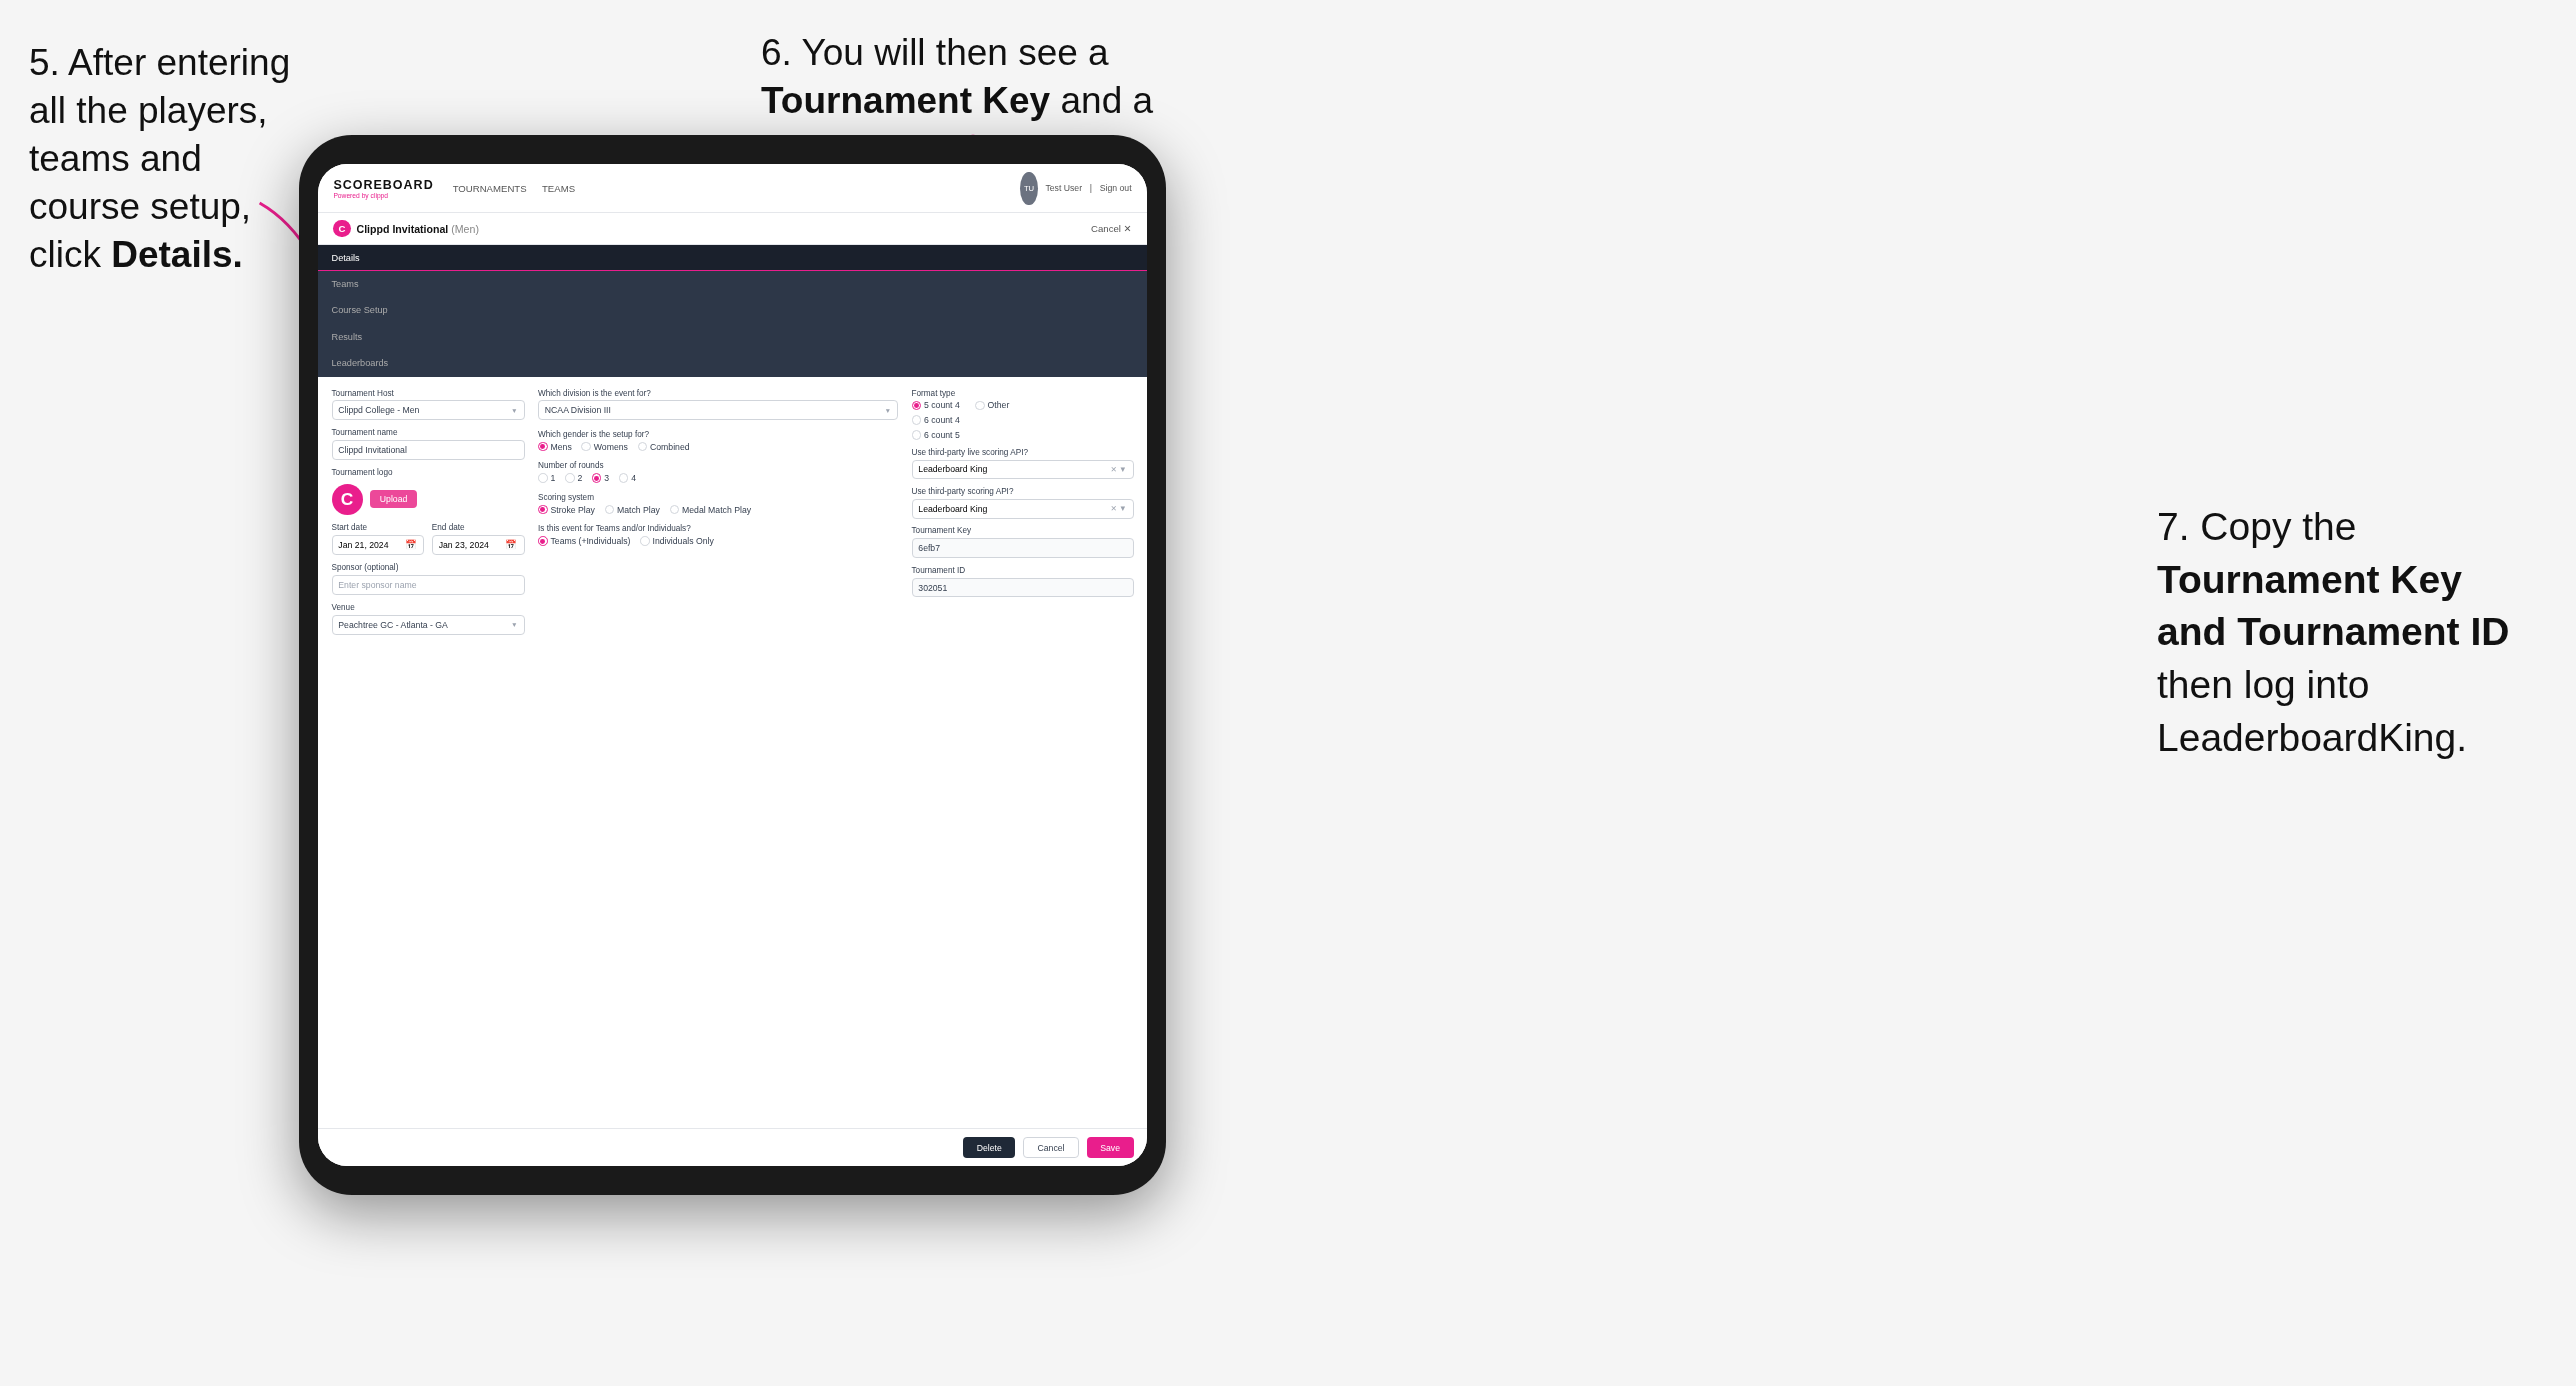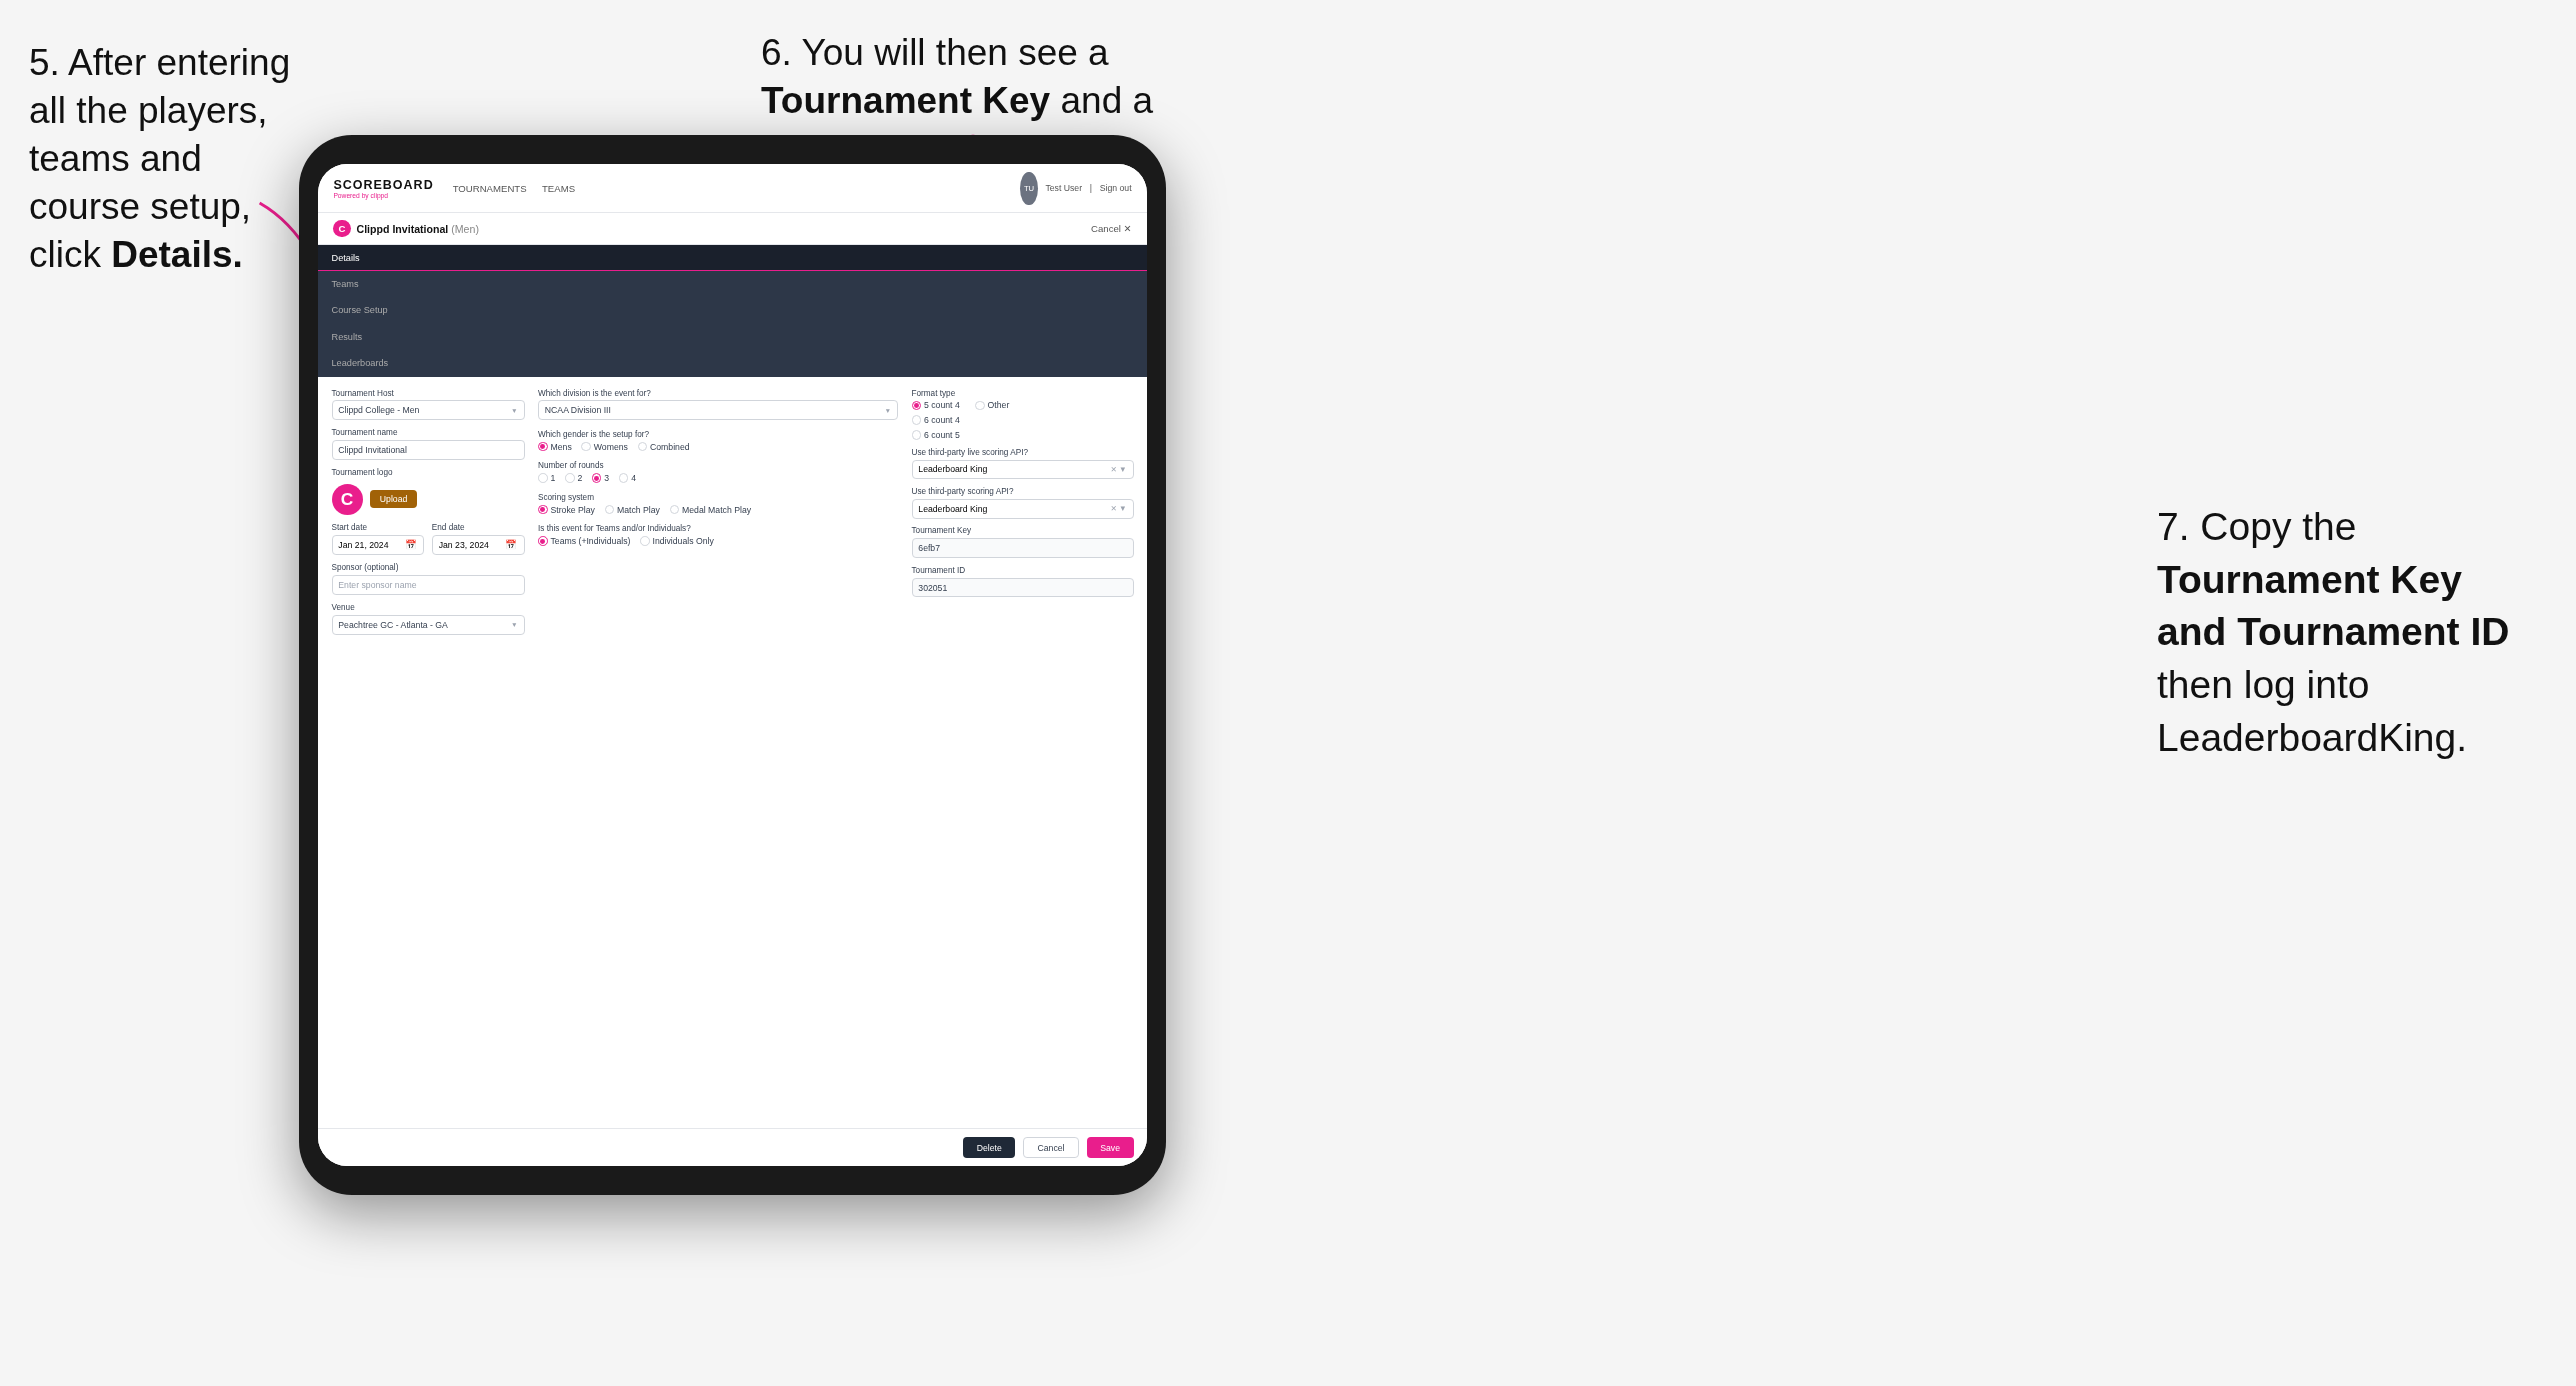--- a/index.html
+++ b/index.html
@@ -250,21 +250,21 @@
       background: #e91e8c;
       border-radius: 50%;
       display: flex;
       align-items: center;
       justify-content: center;
       color: #fff;
       font-size: 17.3px;
       font-weight: 700;
     }
     .upload-btn {
-      background: #a16207;
+      background: #ec4899;
       color: #fff;
       border: none;
       border-radius: 3.9px;
       padding: 3.9px 9.6px;
       font-size: 8.7px;
       cursor: pointer;
     }
 
     
     .date-row {

